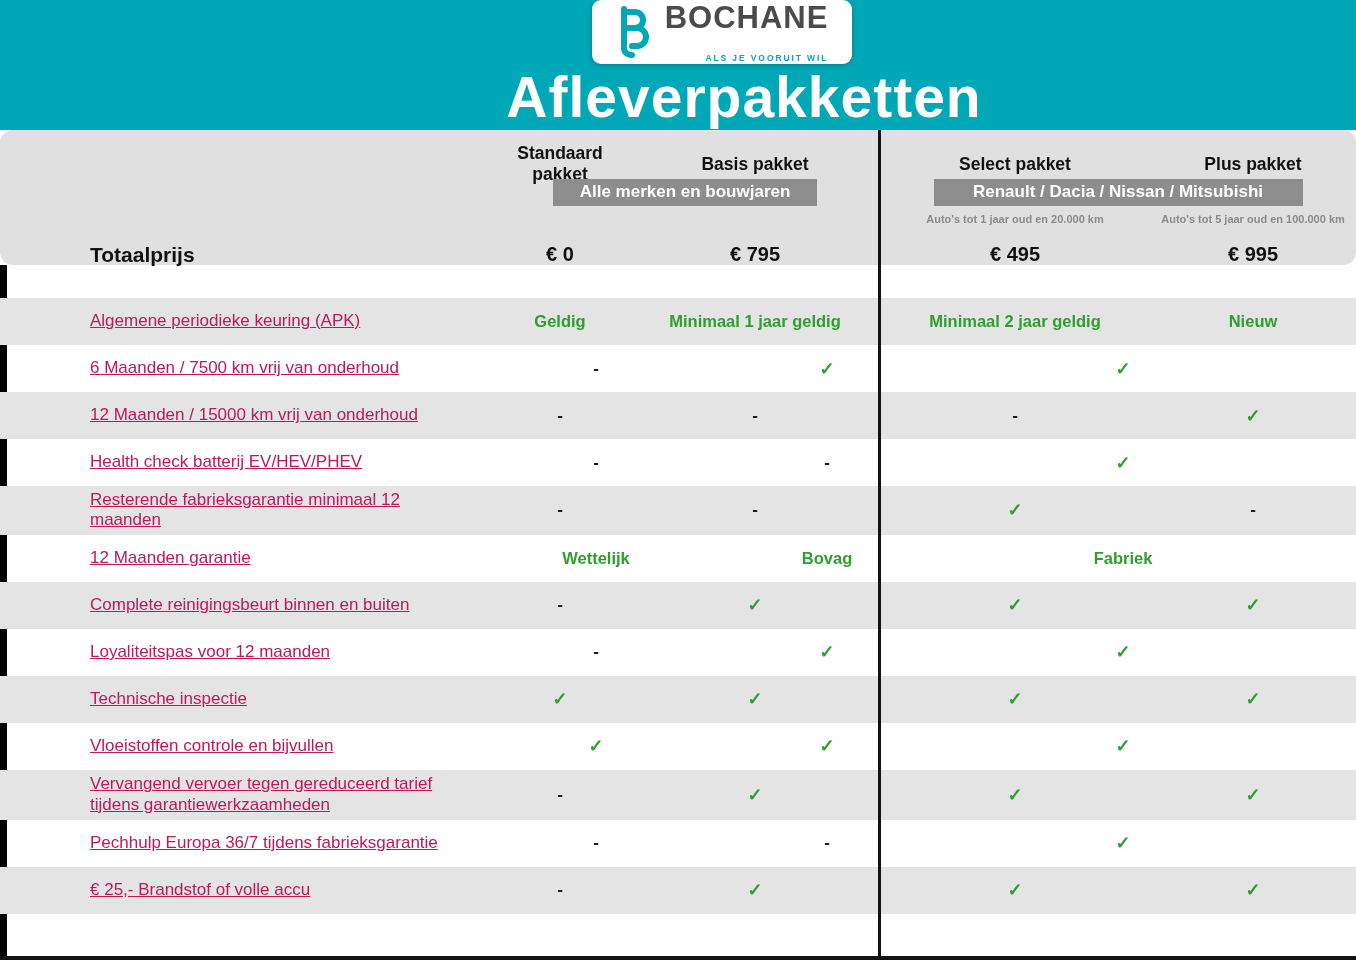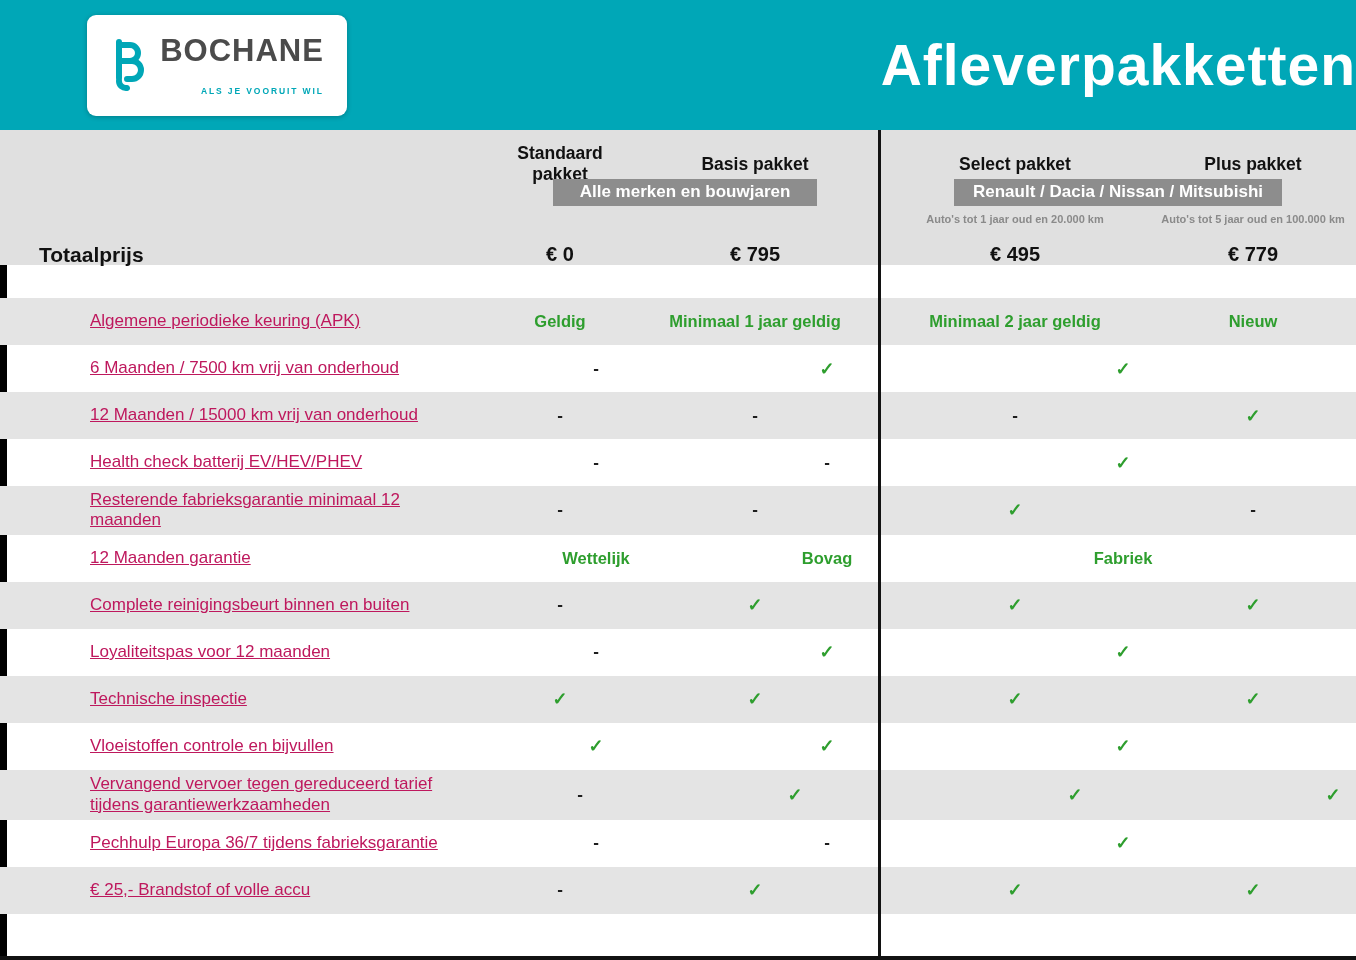--- a/index.html
+++ b/index.html
@@ -2,60 +2,60 @@
 <html style="--teal: #00a7b7; --green: #2e9e2e; --badge-gray: #8d8d8d; --head-gray: #e0e0e0; --row-gray: #e4e4e4;"><head>
 <meta charset="utf-8">
 <style>
   * { margin:0; padding:0; box-sizing:border-box; }
   html,body { background:#ffffff; }
   body { font-family:"Liberation Sans", sans-serif; width:1356px; }
 
   .sheet { position:relative; width:1356px; height:960px; background:#fff; overflow:hidden; }
 
   
-  .topbar { height:130px; background:var(--teal,#00a7b7); display:flex; align-items:center; padding-left:87px; }
+  .topbar { height:130px; background:var(--teal,#00a7b7); display:flex; align-items:center; padding-left:87px;flex-direction:column; }
   .logo-card { width:260px; height:101px; background:#fff; border-radius:9px;
                box-shadow:0 1px 5px rgba(0,0,0,.25); display:flex; align-items:center;
                justify-content:center; gap:10px; }
   .logo-icon svg { display:block; }
   .logo-name { font-size:31px; font-weight:bold; color:#4b4b4b; letter-spacing:1px; line-height:1; }
   .logo-tagline { font-size:8.5px; font-weight:bold; color:var(--teal,#00a7b7);
                   letter-spacing:1.9px; text-align:right; margin-top:20px; }
   .page-title { flex:1; text-align:right; padding-left:45px; color:#fff;
                 font-size:57px; font-weight:bold; letter-spacing:1px; }
 
   
   .grid { display:grid; grid-template-columns:490px 140px 250px 270px 206px; }
 
   
-  .thead { background:var(--head-gray,#e0e0e0); height:135px; padding-top:13px; }
+  .thead { background:var(--head-gray,#e0e0e0); height:135px; padding-top:13px;border-radius:13px; }
   .names { height:34px; align-items:center; }
   .names .cell { text-align:center; font-size:17.5px; font-weight:bold; color:#111; }
   .badges { height:30px; align-items:center; }
   .group { text-align:center; }
   .g1 { grid-column:2 / span 2; }
   .g2 { grid-column:4 / span 2; }
   .badge { display:inline-block; background:var(--badge-gray,#8d8d8d); color:#fff;
            font-weight:bold; font-size:17px; padding:3px 0 4px; text-align:center; }
   .badge.b1 { width:264px; }
-  .badge.b2 { width:328px; }
+  .badge.b2 { width:369px; }
   .subs { height:24px; align-items:center; }
   .sub { text-align:center; font-size:11px; font-weight:bold; color:#8a8a8a; }
   .sub1 { grid-column:4; }
   .sub2 { grid-column:5; }
   .totals { height:47px; align-items:center; }
-  .total-label { padding-left:39px; font-size:21px; font-weight:bold; color:#111; }
+  .total-label { padding-left:90px; font-size:21px; font-weight:bold; color:#111; }
   .price { text-align:center; font-size:20px; font-weight:bold; color:#111; }
 
   
   .gap { height:33px; background:#fff; box-shadow:inset 7px 0 0 #000; }
   .row { min-height:47px; align-items:center; }
   .row.gray { background:var(--row-gray,#e4e4e4); }
   .row.white { background:#fff; box-shadow:inset 7px 0 0 #000;gap:36px; }
-  .row.tall { min-height:50px;gap:20px; }
+  .row.tall { min-height:50px; }
   .row .label { padding:4px 25px 4px 90px; font-size:17px; color:#be185d; line-height:1.2;text-decoration:underline; }
   .row .val { text-align:center; font-weight:bold; font-size:16.5px; color:var(--green,#2e9e2e); }
   .row .val.check { font-size:18px; }
   .row .val.dash { color:#1d1d1d; font-size:17px; }
 
   .bottom-filler { height:44px; background:#fff; box-shadow:inset 7px 0 0 #000; }
   .bottom-line { position:absolute; left:0; right:0; bottom:0; height:4px; background:#121212; }
   .divider { position:absolute; left:878px; top:130px; bottom:4px; width:3px; background:#121212; z-index:5; }
 </style>
 </head>
@@ -102,21 +102,21 @@
     </div>
     <div class="grid subs">
       <div class="sub sub1">Auto's tot 1 jaar oud en 20.000 km</div>
       <div class="sub sub2">Auto's tot 5 jaar oud en 100.000 km</div>
     </div>
     <div class="grid totals">
       <div class="total-label">Totaalprijs</div>
       <div class="price">€ 0</div>
       <div class="price">€ 795</div>
       <div class="price">€ 495</div>
-      <div class="price">€ 779</div>
+      <div class="price">€ 995</div>
     </div>
   </section>
 
   <div class="gap"></div>
 
   <section>
   <div class="grid row gray">
     <div class="label">Algemene periodieke keuring (APK)</div>
     <div class="val">Geldig</div>
     <div class="val">Minimaal 1 jaar geldig</div>

